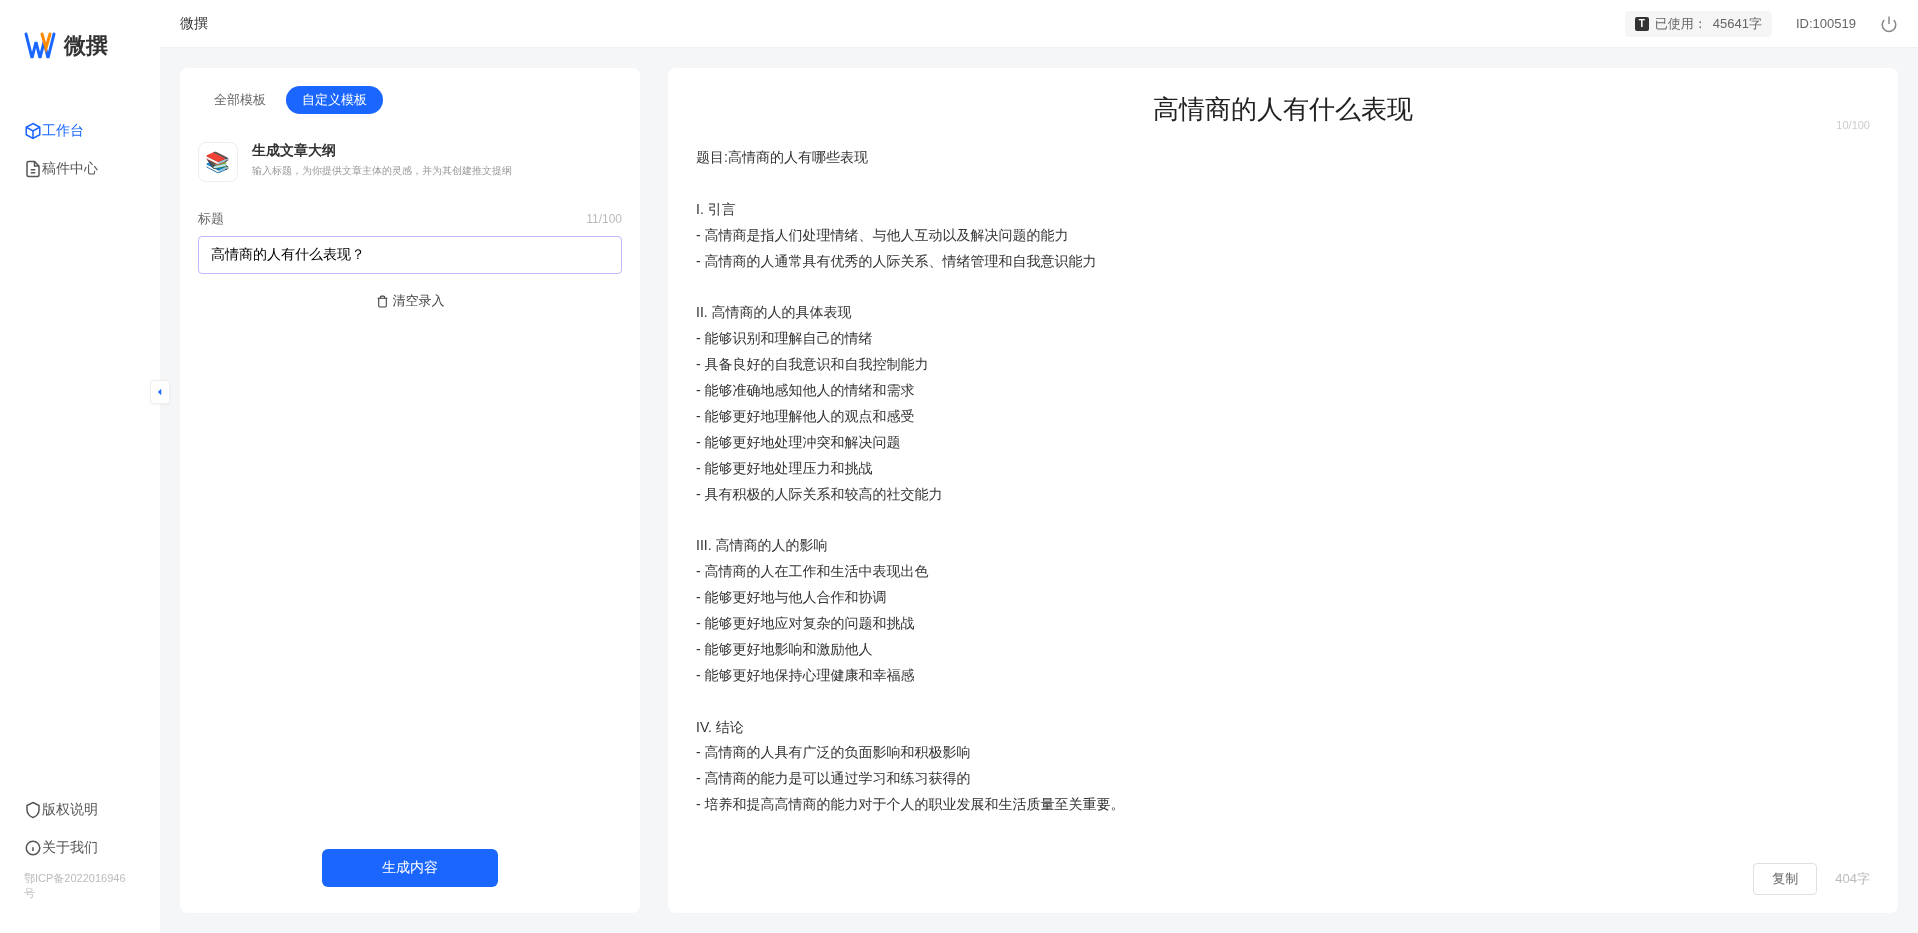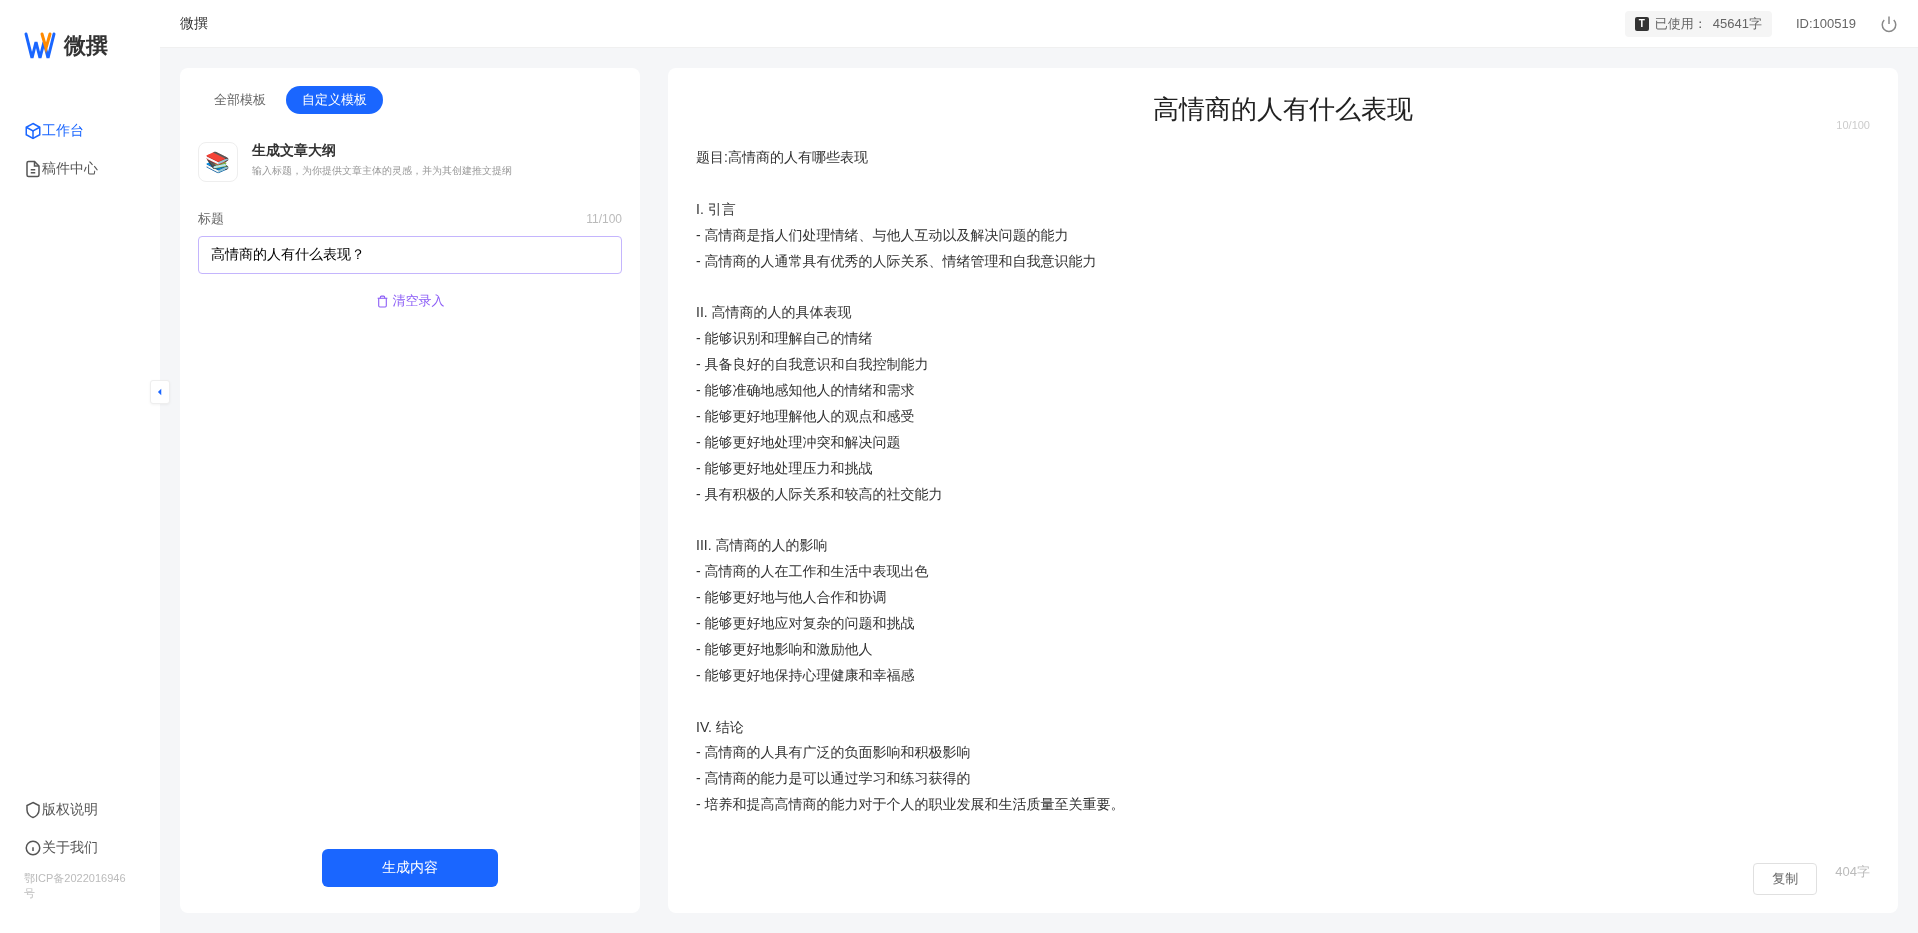--- a/index.html
+++ b/index.html
@@ -42,31 +42,31 @@
     .template-icon { width: 40px; height: 40px; border-radius: 8px; background: #fff; border: 1px solid #eee; display: flex; align-items: center; justify-content: center; font-size: 20px; }
     .template-info { flex: 1; }
     .template-title { font-size: 14px; font-weight: 600; color: #333; margin-bottom: 4px; }
     .template-desc { font-size: 10px; color: #999; }
     
     .form-section { padding: 0 18px; margin-top: 10px; flex: 1; }
     .form-label-row { display: flex; justify-content: space-between; align-items: center; margin-bottom: 8px; }
     .form-label { font-size: 13px; color: #666; }
     .char-count { font-size: 12px; color: #bbb; }
     .input { width: 100%; border: 1px solid #c4b5fd; border-radius: 4px; padding: 10px 12px; font-size: 14px; outline: none; }
-    .clear-link { display: flex; justify-content: center; align-items: center; gap: 4px; margin-top: 18px; color: #8b5cf6; font-size: 13px; cursor: pointer; }
+    .clear-link { display: flex; justify-content: center; align-items: center; gap: 4px; margin-top: 18px; color: #404040; font-size: 13px; cursor: pointer; }
     
     .generate-btn { margin: 0 auto 8px; width: 176px; background: #1a66ff; color: #fff; border: none; border-radius: 6px; padding: 10px 0; font-size: 14px; cursor: pointer; display: block; }
     
     
     .panel-right { flex: 1; background: #fff; border-radius: 8px; display: flex; flex-direction: column; padding: 24px 28px 18px; overflow: hidden; }
     .output-header { position: relative; margin-bottom: 18px; }
     .output-title { text-align: center; font-size: 26px; color: #222; font-family: "SimSun", serif; }
     .title-count { position: absolute; right: 0; bottom: -4px; font-size: 11px; color: #ccc; }
     .output-body { flex: 1; white-space: pre-wrap; font-size: 14px; line-height: 1.85; color: #333; overflow-y: auto; font-family: -apple-system, "PingFang SC", "Microsoft YaHei", sans-serif; }
-    .output-footer { display: flex; justify-content: flex-end; align-items: flex-start; gap: 18px; padding-top: 14px; }
+    .output-footer { display: flex; justify-content: flex-end; align-items: center; gap: 18px; padding-top: 14px; }
     .copy-btn { border: 1px solid #e0e0e0; background: #fff; border-radius: 4px; padding: 6px 18px; font-size: 13px; color: #666; cursor: pointer; }
     .word-count { font-size: 13px; color: #bbb; }
   </style>
 </head>
 <body>
 
 <div class="container">
 
   <aside class="sidebar">
     <div class="logo">

